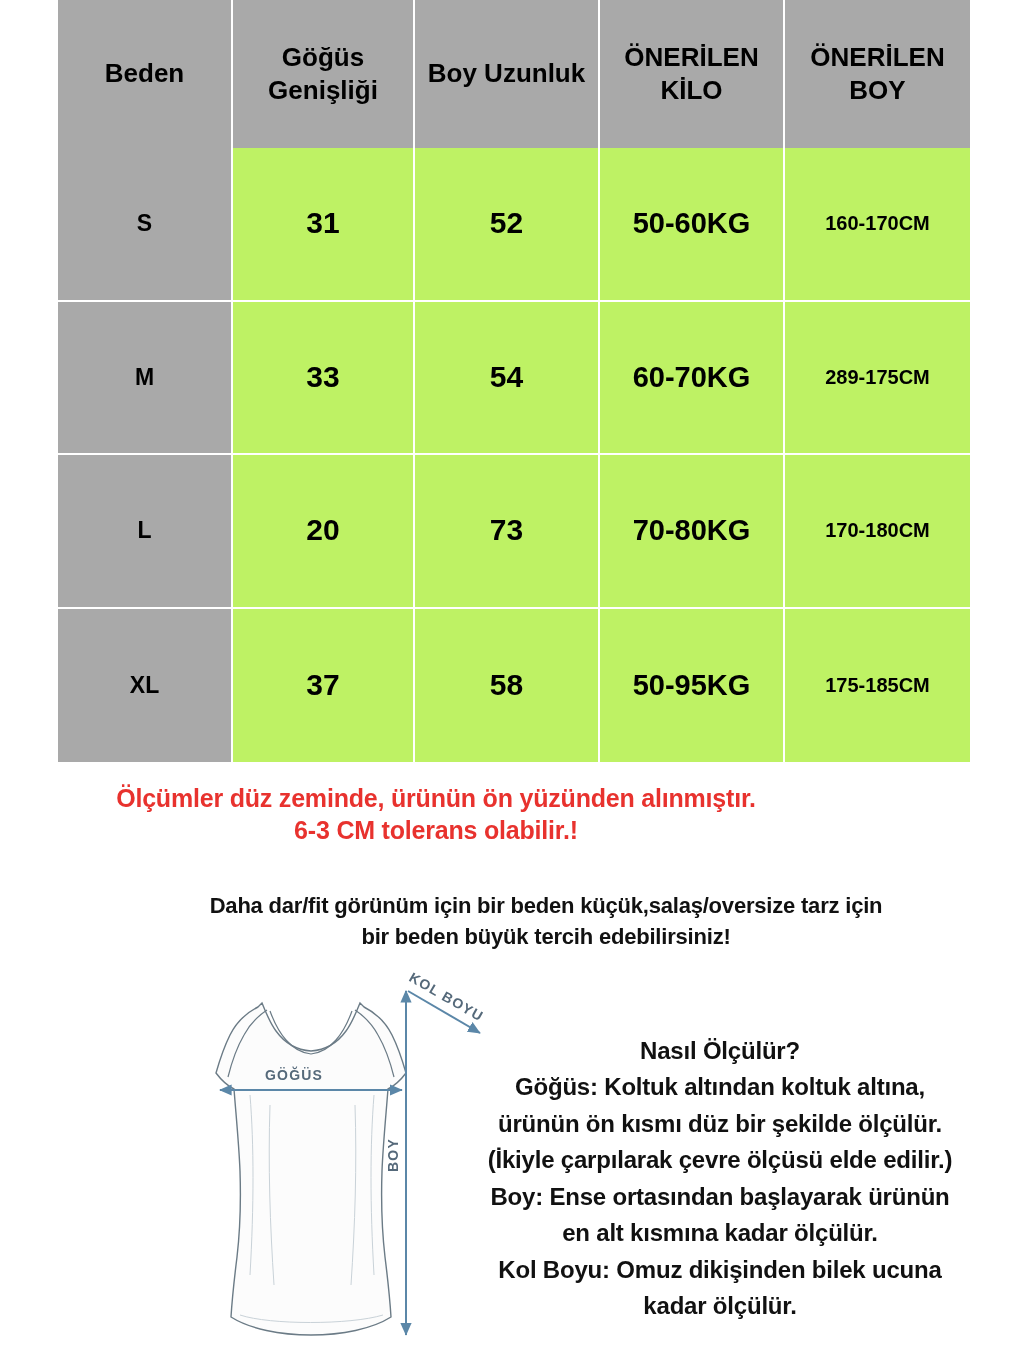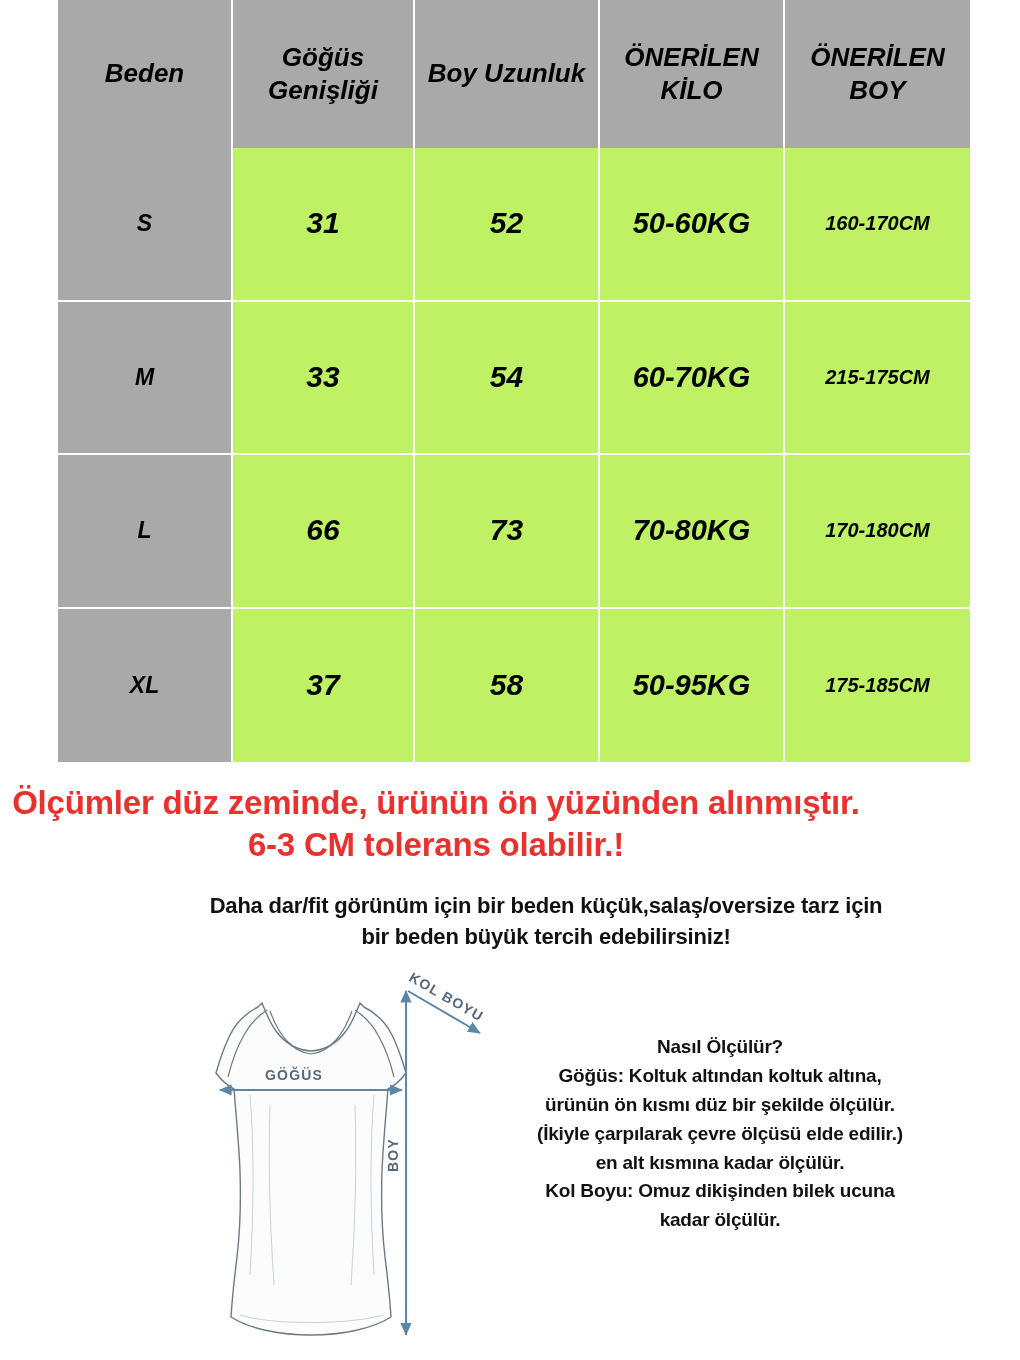--- a/index.html
+++ b/index.html
@@ -23,21 +23,20 @@
     top: 0px;
     width: 912px;
     height: 762px;
   }
   table.size-table {
     width: 912px;
     height: 762px;
     border-collapse: separate;
     border-spacing: 0;
     table-layout: fixed;
-    font-style: italic;
   }
   table.size-table td,
   table.size-table th {
     border-right: 2px solid #ffffff;
     border-bottom: 2px solid #ffffff;
     text-align: center;
     vertical-align: middle;
     padding: 0 4px;
     box-sizing: border-box;
   }
@@ -78,21 +77,21 @@
 
   
   .red-note {
     position: absolute;
     left: 0;
     top: 782px;
     width: 872px;
     text-align: center;
     color: #e8322e;
     font-weight: bold;
-    font-size: 33px;
+    font-size: 25px;
     line-height: 1.28;
     letter-spacing: -0.2px;
   }
   .black-note {
     position: absolute;
     left: 0;
     top: 890px;
     width: 1020px;
     text-align: center;
     color: #111111;
@@ -119,21 +118,21 @@
     height: 400px;
   }
   .howto {
     position: absolute;
     left: 440px;
     top: 78px;
     width: 560px;
     text-align: center;
     color: #111111;
     font-weight: bold;
-    font-size: 19px;
+    font-size: 24px;
     line-height: 1.52;
     letter-spacing: -0.2px;
   }
   .howto .hline { display: block; }
 </style>
 </head>
 <body>
 
 <div class="table-wrap">
   <table class="size-table">
@@ -159,25 +158,25 @@
         <td class="val-cell">31</td>
         <td class="val-cell">52</td>
         <td class="val-cell wide">50-60KG</td>
         <td class="val-cell tall">160-170CM</td>
       </tr>
       <tr>
         <td class="size-cell">M</td>
         <td class="val-cell">33</td>
         <td class="val-cell">54</td>
         <td class="val-cell wide">60-70KG</td>
-        <td class="val-cell tall">215-175CM</td>
+        <td class="val-cell tall">289-175CM</td>
       </tr>
       <tr>
         <td class="size-cell">L</td>
-        <td class="val-cell">66</td>
+        <td class="val-cell">20</td>
         <td class="val-cell">73</td>
         <td class="val-cell wide">70-80KG</td>
         <td class="val-cell tall">170-180CM</td>
       </tr>
       <tr>
         <td class="size-cell">XL</td>
         <td class="val-cell">37</td>
         <td class="val-cell">58</td>
         <td class="val-cell wide">50-95KG</td>
         <td class="val-cell tall">175-185CM</td>
@@ -264,18 +263,19 @@
         <text x="294" y="46" font-family="Liberation Sans, sans-serif" font-size="14" font-weight="bold" fill="#55697a" letter-spacing="1.2" text-anchor="middle" transform="rotate(30 294 46)">KOL BOYU</text>
       </g>
     </svg>
   </div>
 
   <div class="howto">
     <span class="hline">Nasıl Ölçülür?</span>
     <span class="hline">Göğüs: Koltuk altından koltuk altına,</span>
     <span class="hline">ürünün ön kısmı düz bir şekilde ölçülür.</span>
     <span class="hline">(İkiyle çarpılarak çevre ölçüsü elde edilir.)</span>
+    <span class="hline">Boy: Ense ortasından başlayarak ürünün</span>
     <span class="hline">en alt kısmına kadar ölçülür.</span>
     <span class="hline">Kol Boyu: Omuz dikişinden bilek ucuna</span>
     <span class="hline">kadar ölçülür.</span>
   </div>
 
 </div>
 
 </body></html>

